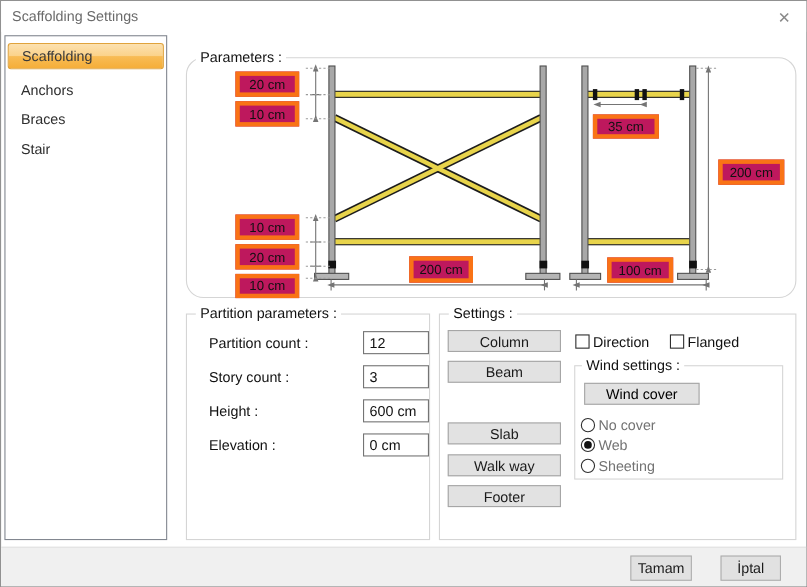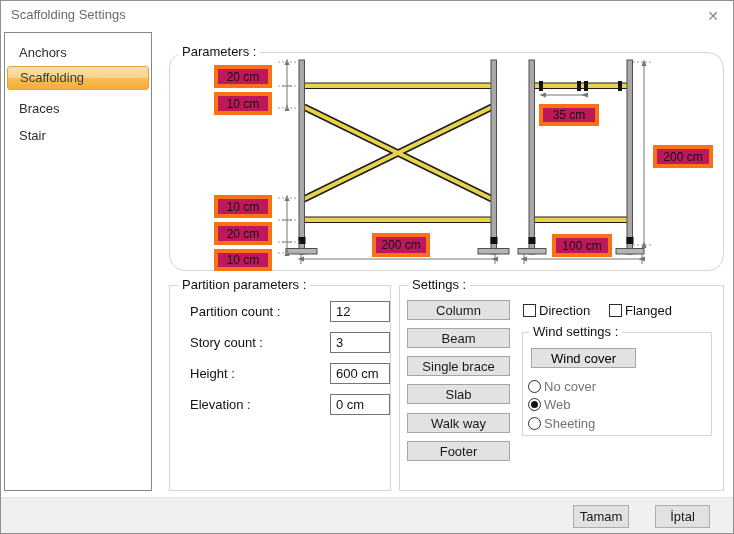--- a/index.html
+++ b/index.html
@@ -52,22 +52,22 @@
 <body>
 
 <div id="win">
 
   <div class="titlebar">
     <span class="title">Scaffolding Settings</span>
     <span class="close">✕</span>
   </div>
 
   <div class="sidebar">
+    <div class="side-item selected">Scaffolding</div>
     <div class="side-item">Anchors</div>
-    <div class="side-item selected">Scaffolding</div>
     <div class="side-item">Braces</div>
     <div class="side-item">Stair</div>
   </div>
 
   <div class="groupbox" style="left:168px;top:51px;width:555px;height:219px;border-radius:16px;">
     <span class="grouplabel">Parameters :</span>
 
     <svg width="553" height="217" viewBox="0 0 553 217">
       <defs>
         <marker id="arr" markerWidth="8" markerHeight="8" refX="4" refY="4" orient="auto" markerUnits="userSpaceOnUse">
@@ -169,21 +169,20 @@
 
     <span class="seq-label" style="top:108px;">Elevation :</span>
     <input class="seq-input" style="top: 108px;" value="0 cm">
   </div>
 
   <div class="groupbox" style="left:398px;top:284px;width:325px;height:206px;">
     <span class="grouplabel">Settings :</span>
 
     <button class="set-btn" style="top:14px;">Column</button>
     <button class="set-btn" style="top:42px;">Beam</button>
-    <button class="set-btn" style="top:70px;">Single brace</button>
     <button class="set-btn" style="top:98px;">Slab</button>
     <button class="set-btn" style="top:127px;">Walk way</button>
     <button class="set-btn" style="top:155px;">Footer</button>
 
     <span class="checkbox" style="left:123px;top:18px;"></span>
     <span class="cb-label" style="left:139px;top:17px;">Direction</span>
     <span class="checkbox" style="left:209px;top:18px;"></span>
     <span class="cb-label" style="left:225px;top:17px;">Flanged</span>
 
     <div class="groupbox" style="left:122px;top:46px;width:190px;height:104px;">

